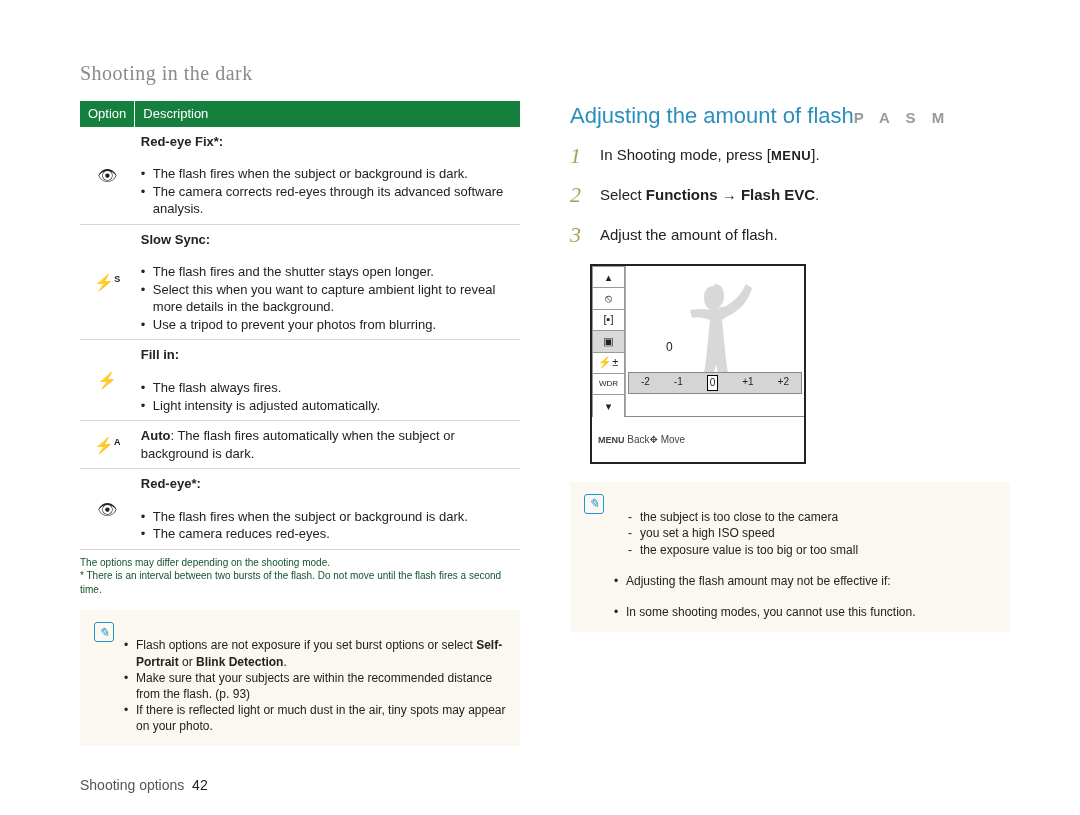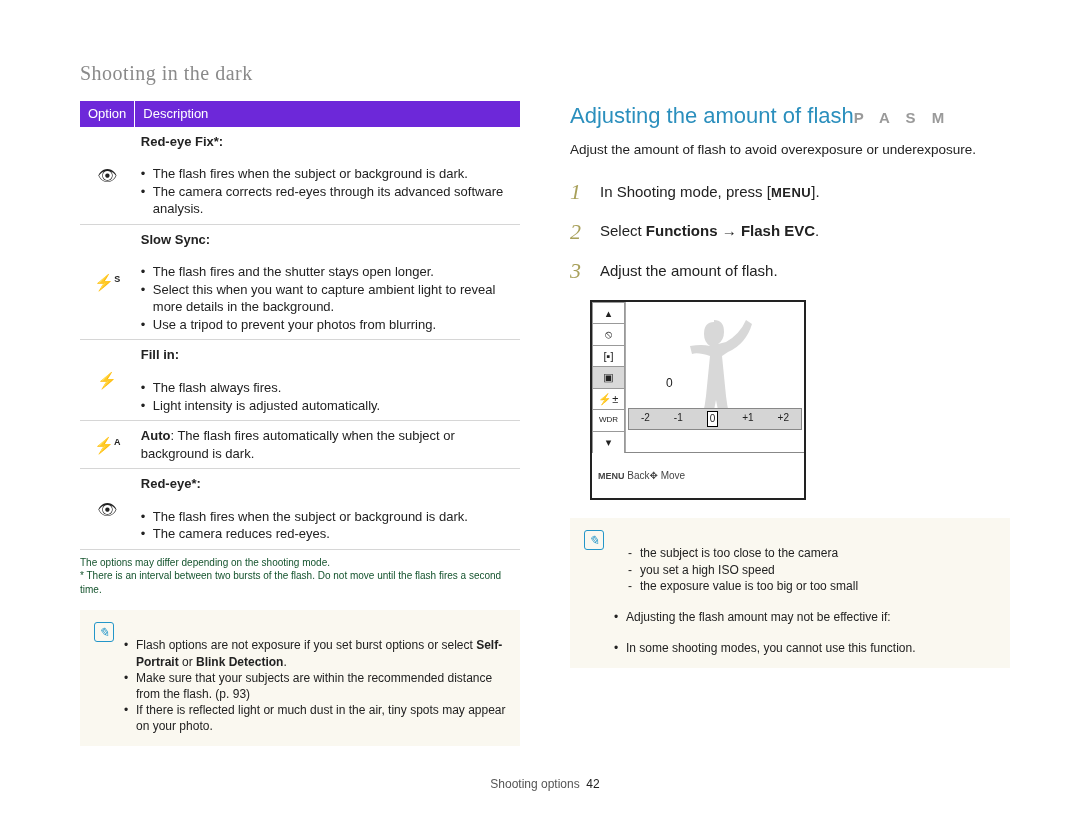--- a/index.html
+++ b/index.html
@@ -27,21 +27,21 @@
     gap: 50px;
   }
   .col { flex: 1; }
   
   table.opt {
     width: 100%;
     border-collapse: collapse;
     font-size: 13px;
   }
   table.opt thead tr {
-    background: #6d28d9;
+    background: #15803d;
     color: #fff;
   }
   table.opt th {
     text-align: left;
     font-weight: 400;
     padding: 4px 8px;
     font-size: 13px;
   }
   table.opt th:first-child { width: 48px; border-right: 1px solid #fff; }
   table.opt td {
@@ -210,22 +210,21 @@
     border-top:1px solid #888;
     display:flex;
     font-size:10px;
     color:#444;
     padding:16px 6px;
     justify-content: flex-start;
   }
   .lcd-foot .k { font-weight:bold; font-size:9px; }
 
   .footer {
-    text-align:center;
-    font-size: 12px;
+    font-size: 14px;
     color:#555;
     margin-top: 30px;
   }
   .footer .pn { color:#222; }
 
   
   .glyph { font-family: Arial, sans-serif; }
   .glyph-eye::before { content:"👁"; font-size:16px;}
   .glyph-eye2::before { content:"👁"; font-size:16px;}
   .glyph-bolt::before { content:"⚡"; font-size:16px;}
@@ -317,21 +316,20 @@
         <li>If there is reflected light or much dust in the air, tiny spots may appear on your photo.</li>
       </ul>
     </div>
   </div>
 
   <div class="col">
     <div class="right-title">
       <span>Adjusting the amount of flash</span>
       <span class="modes">P A S M</span>
     </div>
-    <div class="right-desc">Adjust the amount of flash to avoid overexposure or underexposure.</div>
 
     <ol class="steps">
       <li>
         <span class="num">1</span>
         <span>
           <span>In Shooting mode, press [</span><span class="menu-badge">MENU</span><span>].</span>
         </span>
       </li>
       <li>
         <span class="num">2</span>

